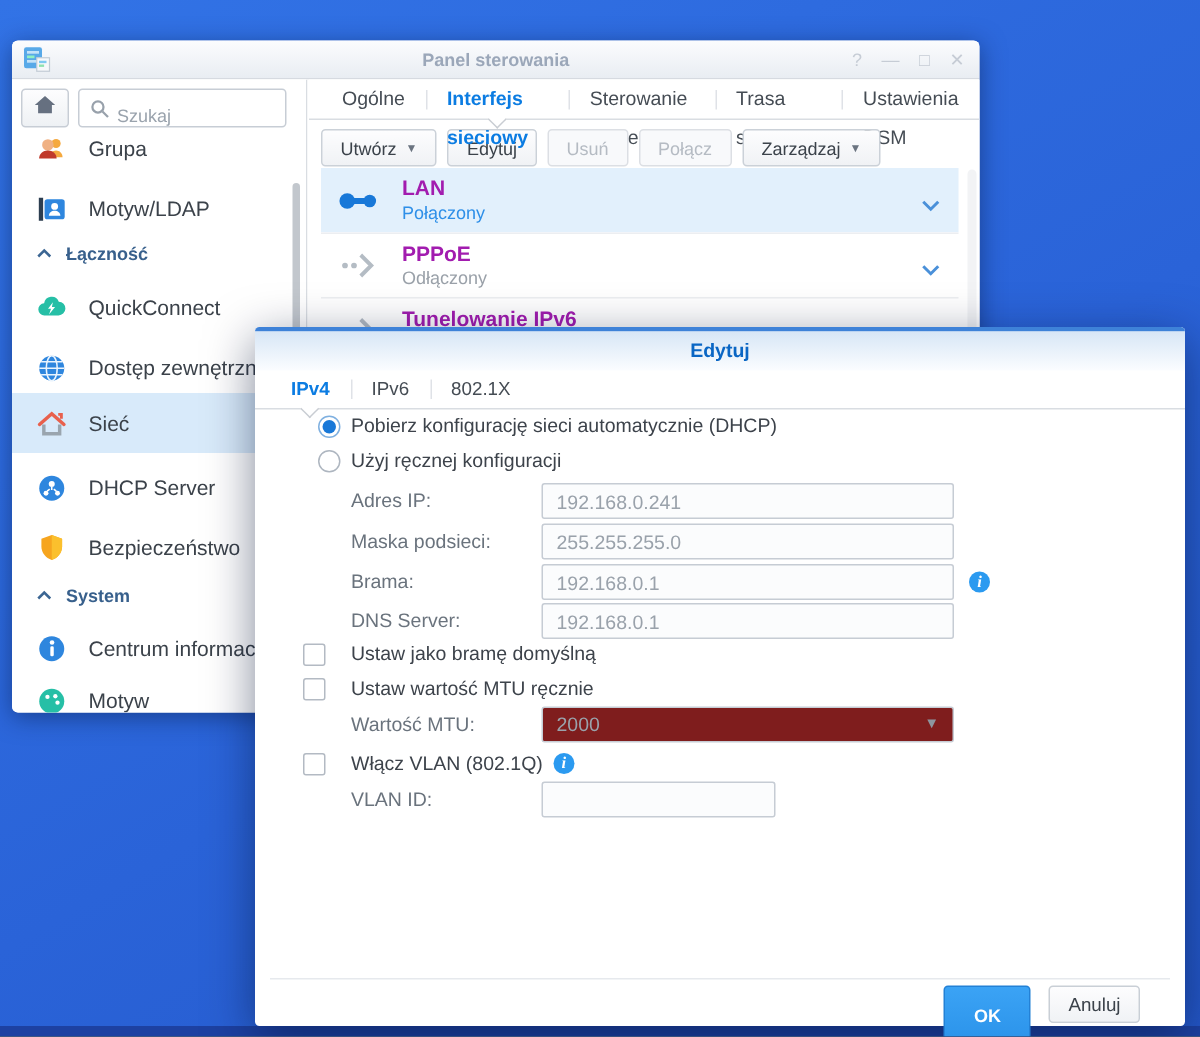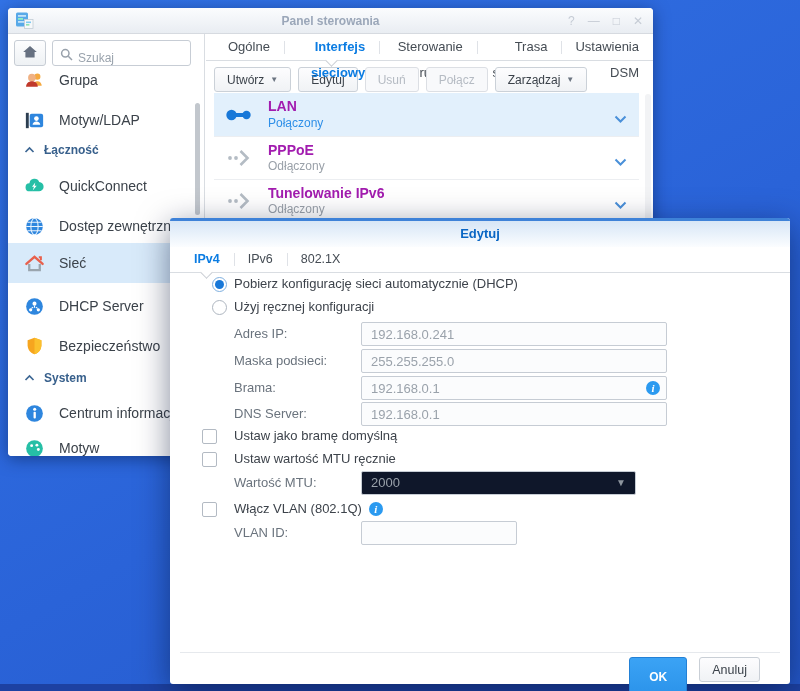--- a/index.html
+++ b/index.html
@@ -4,21 +4,21 @@
 <style>
   * { margin:0; padding:0; box-sizing:border-box; }
   html,body { background:#123; }
   body { font-family:"Liberation Sans", sans-serif; }
 
   .desktop { position:relative; width:800px; height:691px; overflow:hidden;
              background:linear-gradient(150deg,#3273e6 0%,#2a63d8 55%,#2457c8 100%); }
   .bottom-strip { position:absolute; left:0; bottom:0; width:100%; height:7px; background:#1d41a2; z-index:1; }
 
   
-  .main-window { position:absolute; left:8px; top:8px; width:645px; height:448px;
+  .main-window { position:absolute; left:8px; top:27px; width:645px; height:448px;
                  background:#fff; border-radius:4px; box-shadow:0 3px 16px rgba(5,25,70,.5); z-index:2; }
   .titlebar { position:relative; height:26px; background:linear-gradient(#fbfcfe,#e9edf2);
               border-bottom:1px solid #d6dae0; border-radius:4px 4px 0 0; }
   .app-icon { position:absolute; left:7px; top:3px; }
   .win-title { text-align:center; line-height:26px; font-size:12px; font-weight:bold; color:#9ba7b9; }
   .win-controls { position:absolute; right:10px; top:0; height:26px; display:flex; align-items:center; gap:13px;
                   color:#c6ccd5; font-size:12px; }
   .win-body { position:absolute; top:26px; left:0; right:0; bottom:0; }
 
   
@@ -36,21 +36,21 @@
   .sb-item { position:absolute; left:0; width:100%; height:40px; display:flex; align-items:center;
              padding-left:14px; gap:13px; font-size:14px; color:#3b424a; cursor:pointer; }
   .sb-item.selected { background:#d8eafa; }
   .sb-ico { width:24px; height:24px; display:flex; align-items:center; justify-content:center; flex:none; }
   .sb-section { position:absolute; left:0; width:100%; height:24px; display:flex; align-items:center;
                 padding-left:16px; gap:9px; font-size:12px; font-weight:bold; color:#38608c; cursor:pointer; }
   .sb-scroll { position:absolute; right:4px; top:69px; width:5px; height:112px; background:#c2c7cd; border-radius:3px; }
 
   
   .content { position:absolute; left:198px; top:0; right:0; bottom:0; overflow:hidden; border-radius:0 0 4px 0; background:#fff; }
-  .tabs-row { position:relative; height:27px; border-bottom:1px solid #d9dde2; display:flex; padding-left:8px;text-align:right; }
+  .tabs-row { position:relative; height:27px; border-bottom:1px solid #d9dde2; display:flex; padding-left:8px; }
   .tab { position:relative; padding:0 14px; line-height:26px; font-size:13px; color:#454c54; cursor:pointer; }
   .tab + .tab::before { content:''; position:absolute; left:0; top:7px; height:13px; width:1px; background:#dfe2e7; }
   .tab.active { color:#0b7ce2; font-weight:bold; z-index:3; }
   .tab.active::after { content:''; position:absolute; bottom:-5px; left:50%; width:8px; height:8px; margin-left:-5px;
                        background:#fff; border-right:1px solid #c9cdd3; border-bottom:1px solid #c9cdd3;
                        transform:rotate(45deg); }
   .toolbar { position:absolute; top:33px; left:8px; display:flex; gap:7px; }
   .tbtn { height:25px; padding:0 12px; border:1px solid #cbd1d8; border-radius:3px;
           background:linear-gradient(#fdfdfe,#f0f2f5); font-size:12px; color:#3b424a;
           display:flex; align-items:center; gap:6px; cursor:pointer; font-family:inherit; }
@@ -85,26 +85,26 @@
   .radio { position:absolute; left:22px; top:2px; width:15px; height:15px; border:1px solid #aeb6c0;
            border-radius:50%; background:#fff; cursor:pointer; }
   .radio.checked { border-color:#7fb0e0; }
   .radio.checked::after { content:''; position:absolute; left:2px; top:2px; width:9px; height:9px;
                           border-radius:50%; background:#1878d8; }
   .cbox { position:absolute; left:12px; top:2px; width:15px; height:15px; border:1px solid #b3bac3;
           border-radius:2px; background:#fff; cursor:pointer; }
   .row-label { position:absolute; left:44px; top:1px; font-size:13px; color:#3d434b;
                display:flex; align-items:center; gap:7px; }
   .fld-label { position:absolute; left:44px; top:0; line-height:24px; font-size:13px; color:#6a737d; }
-  .fld-input { position:absolute; left:171px; top:0; width:306px; height:24px; border:1px solid #c6ccd4;
+  .fld-input { position:absolute; left:171px; top:0; width:275px; height:24px; border:1px solid #c6ccd4;
                border-radius:2px; background:#fbfcfd; color:#9aa2ab; font-size:13px; padding:0 9px;
                font-family:inherit; opacity:1; }
   .fld-input.vlan { width:156px; }
   .fld-select { position:absolute; left:171px; top:0; width:275px; height:24px; border:1px solid #c6ccd4;
-                border-radius:2px; background:#0f172a; color:#9aa2ab; font-size:13px; padding:0 9px;
+                border-radius:2px; background:#7f1d1d; color:#9aa2ab; font-size:13px; padding:0 9px;
                 line-height:22px; cursor:default; }
   .fld-select .arrow { position:absolute; right:9px; top:0; line-height:22px; color:#8d959e; font-size:10px; }
   .info-badge { width:14px; height:14px; border-radius:50%; background:#2b9af0; color:#fff;
                 font-family:"Liberation Serif", serif; font-style:italic; font-weight:bold; font-size:11px;
                 line-height:14px; text-align:center; display:inline-block; flex:none; cursor:pointer; }
   .info-abs { position:absolute; left:456px; top:5px; }
   .dlg-footer-line { position:absolute; top:434px; left:10px; right:10px; height:1px; background:#e6e9ed; }
   .dlg-buttons { position:absolute; top:439px; right:30px; display:flex; gap:12px; }
   .btn-ok { min-width:58px; height:39px; background:linear-gradient(#3ba3f5,#2b93ea); border:1px solid #2381d6;
             border-radius:3px; color:#fff; font-size:12px; font-weight:bold; padding:0 14px;

